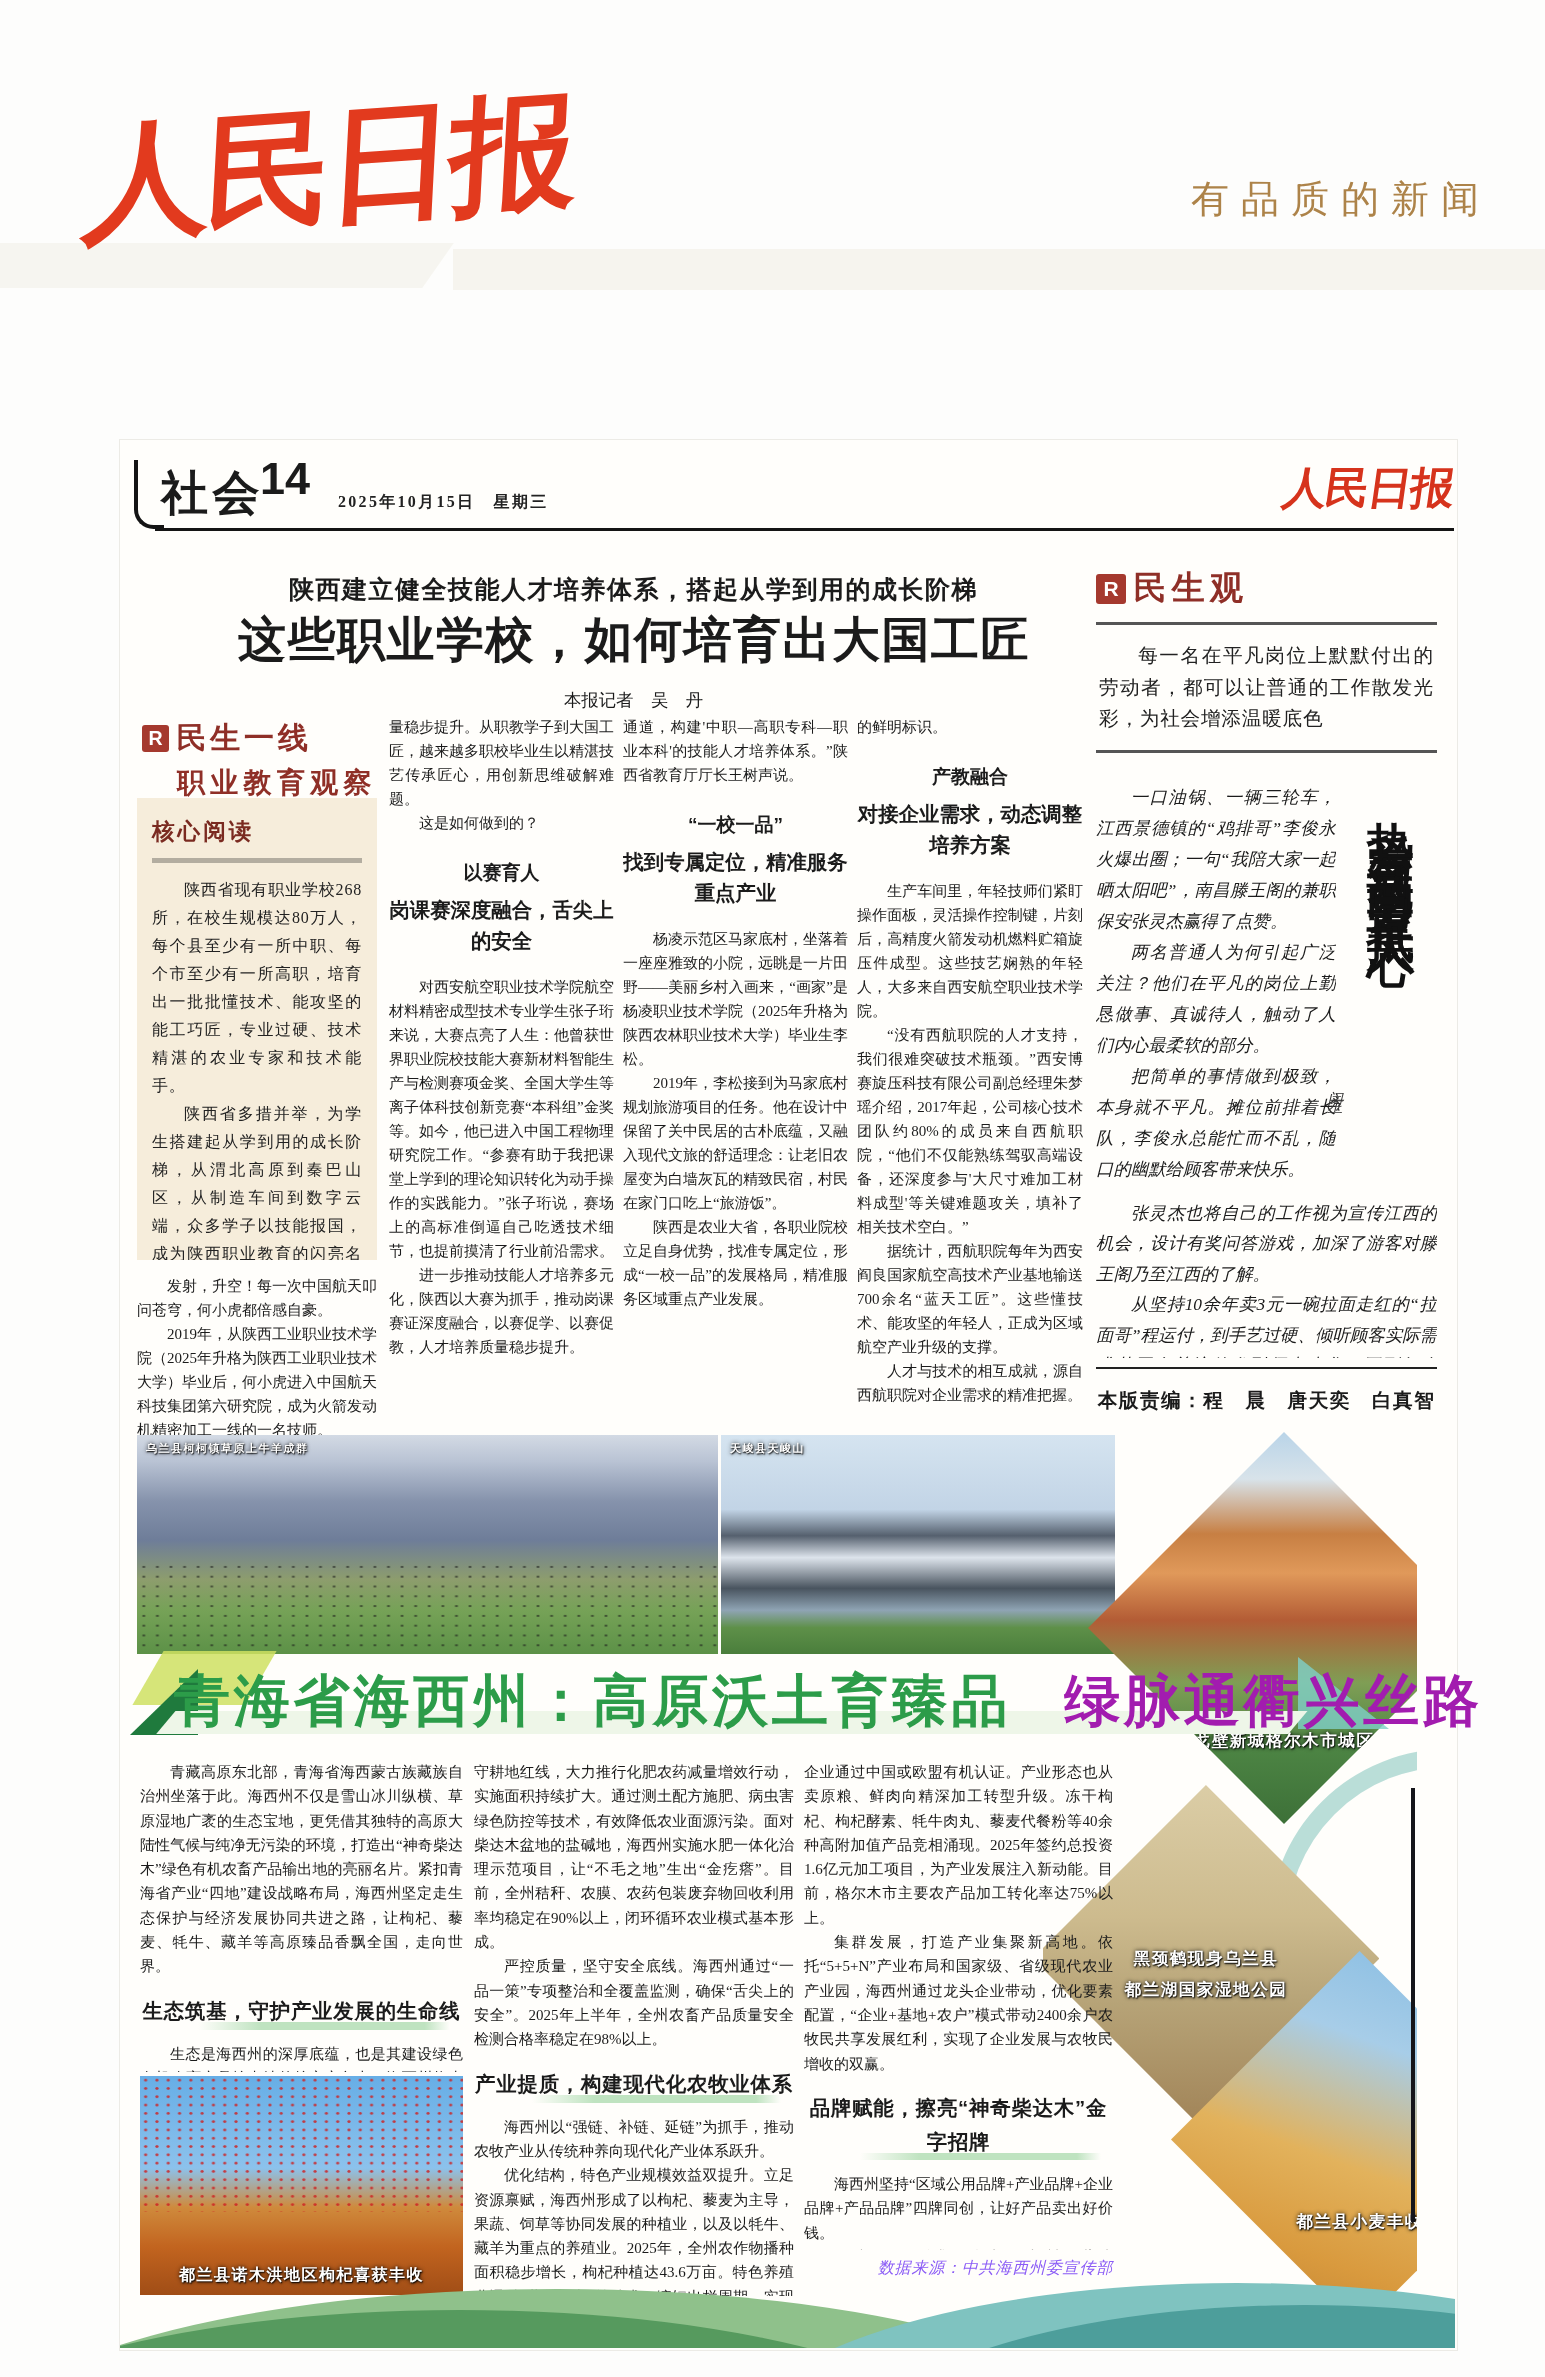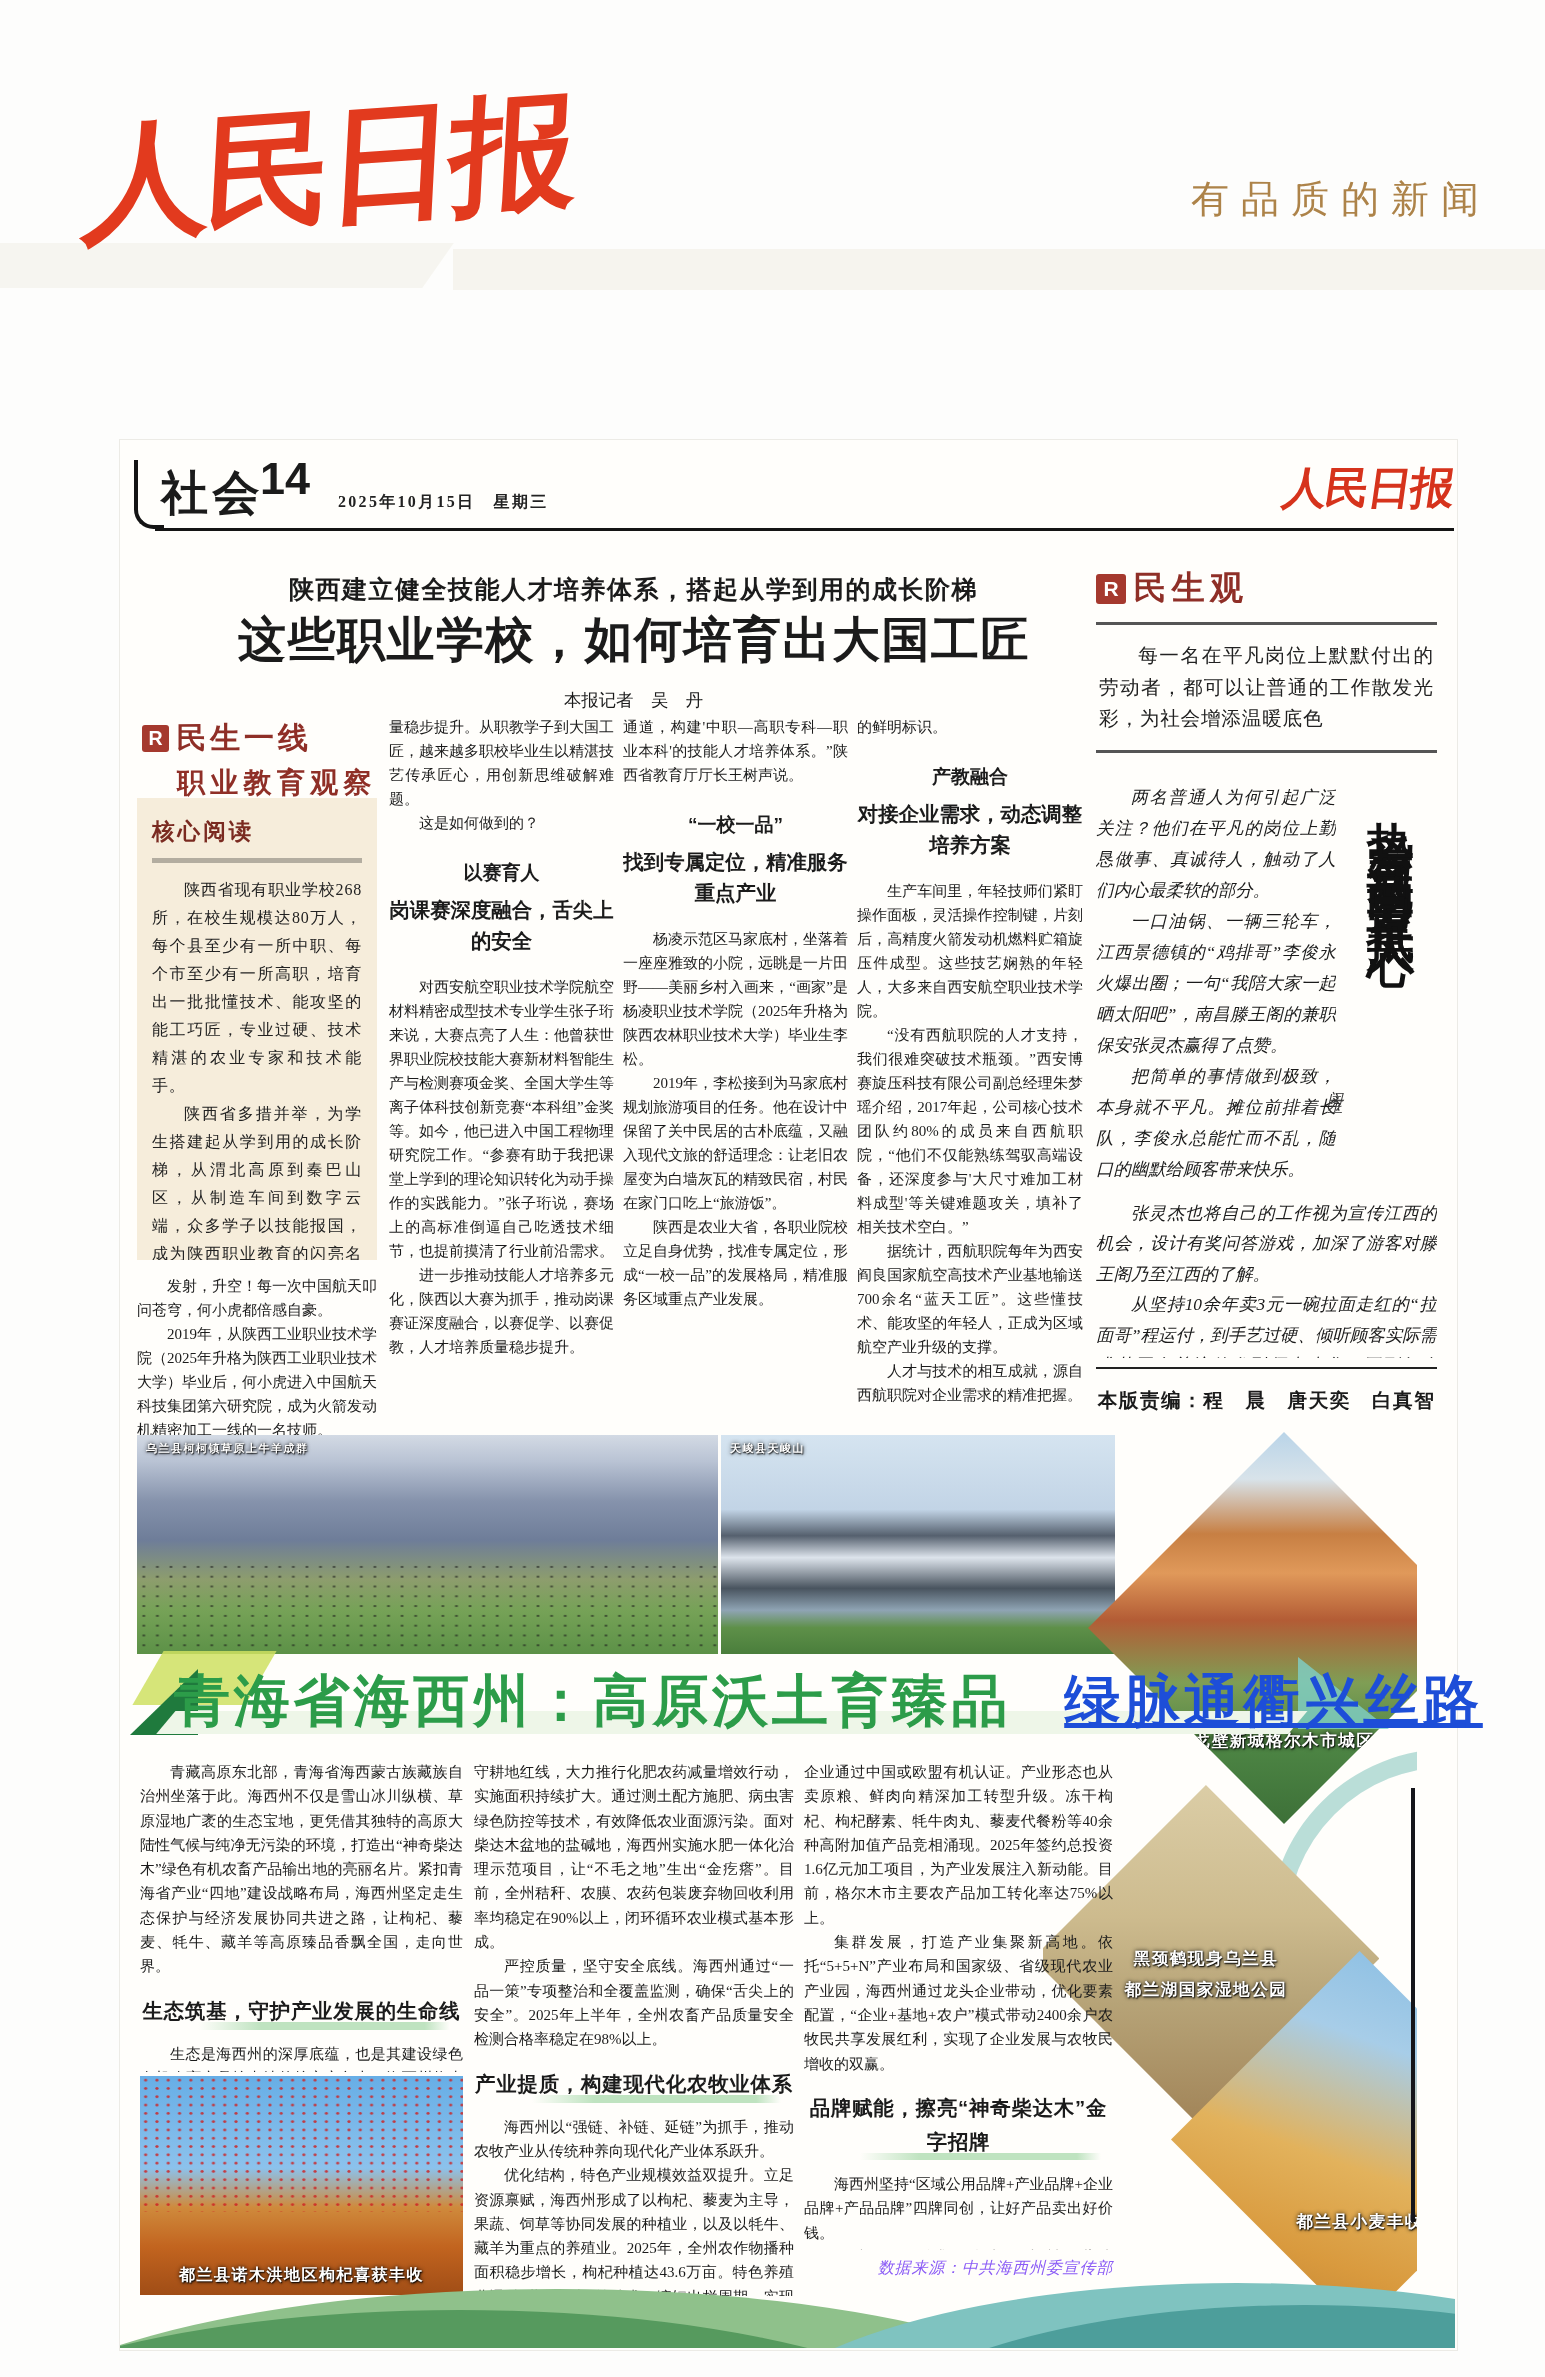--- a/index.html
+++ b/index.html
@@ -81,21 +81,21 @@
   .collage{position:absolute;left:1043px;top:1432px;width:374px;height:865px;overflow:hidden;}
   .diamond{position:absolute;clip-path:polygon(50% 0,100% 50%,50% 100%,0 50%);}
   .d-cap{position:absolute;width:100%;text-align:center;font-weight:bold;font-size:16.6px;color:#fff;
          text-shadow:0 0 4.5px rgba(0,0,0,.9),0.8px 0.8px 1.5px #000;letter-spacing:1.5px;}
   .ring{position:absolute;border-radius:50%;}
   .black-line{position:absolute;left:368px;top:356px;width:3.8px;height:434px;background:#15151a;}
   .adv-deco{position:absolute;}
   .adv-headline{position:absolute;left:174px;top:1664px;width:1147px;text-align:center;
      font-family:"Liberation Sans",sans-serif;font-weight:bold;font-size:56px;letter-spacing:3.8px;white-space:nowrap;}
   .adv-headline .p1{color:#2c9c49;}
-  .adv-headline .p2{color:#1d4ed8;margin-left:53px;text-decoration:underline;}
+  .adv-headline .p2{color:#a21caf;margin-left:53px;}
   .advcol{position:absolute;overflow:hidden;font-size:15px;line-height:1.62;text-align:justify;}
   .advcol p{margin:0;text-indent:2em;}
   .adv-sh{margin:16.6px 0 12px;text-align:center;font-family:"Liberation Sans",sans-serif;
           font-weight:bold;font-size:20.4px;letter-spacing:0.8px;}
   .adv-sh::after{content:"";display:block;height:7.5px;margin:-6px auto 0 18%;width:78%;
           background:linear-gradient(90deg,rgba(176,216,178,0) 0%,#bfe3c0 25%,#bfe3c0 90%,rgba(176,216,178,0) 100%);}
   .ph-goji{left:140px;top:2076px;width:323px;height:219px;
      background:linear-gradient(180deg,#67aee6 0%,#8cc2ec 42%,#cf8a3c 60%,#c2641f 78%,#a04d16 100%);}
   .goji-dots{position:absolute;left:0;top:0;width:100%;height:62%;
      background-image:radial-gradient(rgba(205,35,35,.85) 1.2px,transparent 2.1px);background-size:11.3px 8.3px;}
@@ -185,22 +185,22 @@
   </div>
 
   <div class="op-header label-line">
     <span class="tag-r" style="width:30px;height:30px;line-height:30px;font-size:21px;">R</span>
     <span class="op-title">民生观</span>
   </div>
   <div class="op-summary">
     <p>每一名在平凡岗位上默默付出的劳动者，都可以让普通的工作散发光彩，为社会增添温暖底色</p>
   </div>
   <div class="op-body-top kai">
+    <p>一口油锅、一辆三轮车，江西景德镇的“鸡排哥”李俊永火爆出圈；一句“我陪大家一起晒太阳吧”，南昌滕王阁的兼职保安张灵杰赢得了点赞。</p>
     <p>两名普通人为何引起广泛关注？他们在平凡的岗位上勤恳做事、真诚待人，触动了人们内心最柔软的部分。</p>
-    <p>一口油锅、一辆三轮车，江西景德镇的“鸡排哥”李俊永火爆出圈；一句“我陪大家一起晒太阳吧”，南昌滕王阁的兼职保安张灵杰赢得了点赞。</p>
     <p>把简单的事情做到极致，本身就不平凡。摊位前排着长队，李俊永总能忙而不乱，随口的幽默给顾客带来快乐。</p>
   </div>
   <div class="v-title">热爱与真诚的力量直抵人心</div>
   <div class="v-author kai">闵方玉</div>
   <div class="op-body-bottom kai">
     <p>张灵杰也将自己的工作视为宣传江西的机会，设计有奖问答游戏，加深了游客对滕王阁乃至江西的了解。</p>
     <p>从坚持10余年卖3元一碗拉面走红的“拉面哥”程运付，到手艺过硬、倾听顾客实际需求获网友关注的发型师李晓华，再到如今的“鸡排哥”、滕王阁保安……他们在平凡的岗位上，让热爱与真诚的力量直抵人心。</p>
 
   </div>
   <div class="op-rule"></div>

